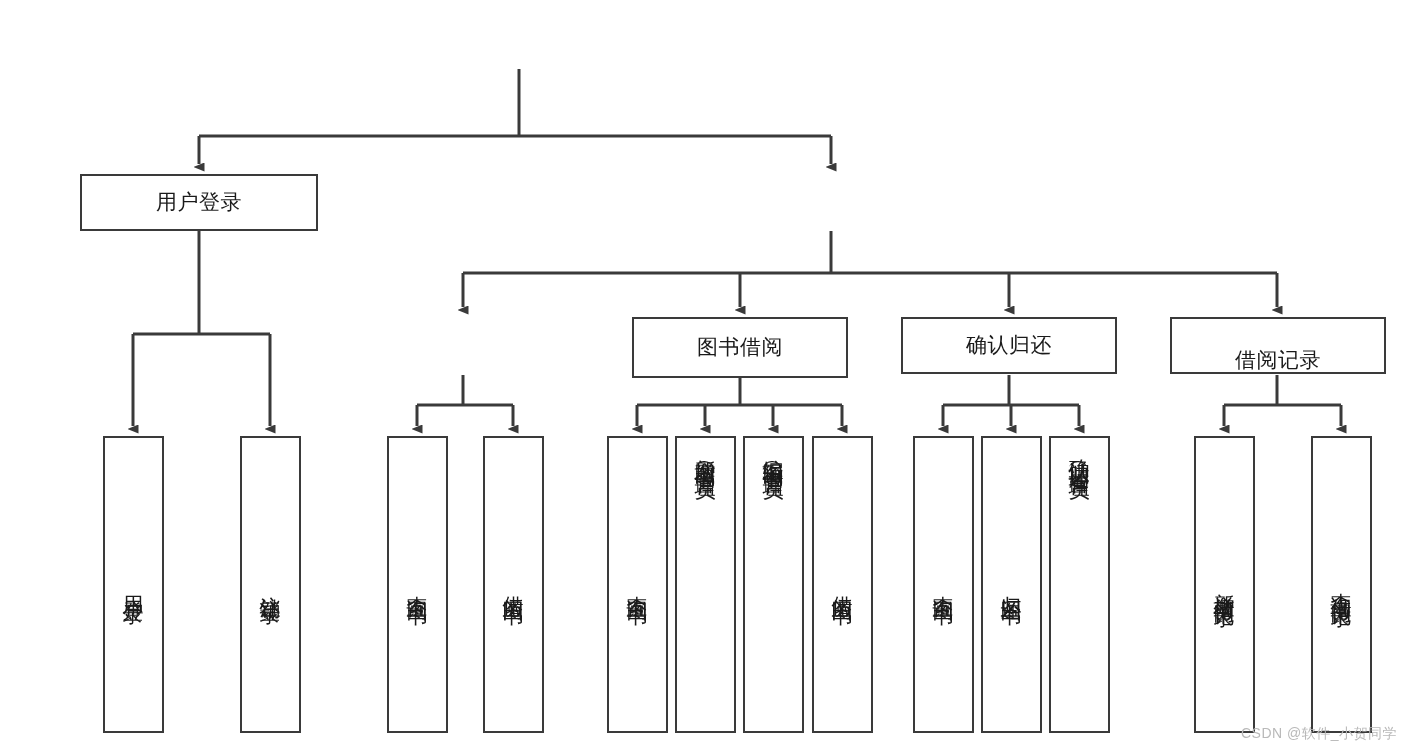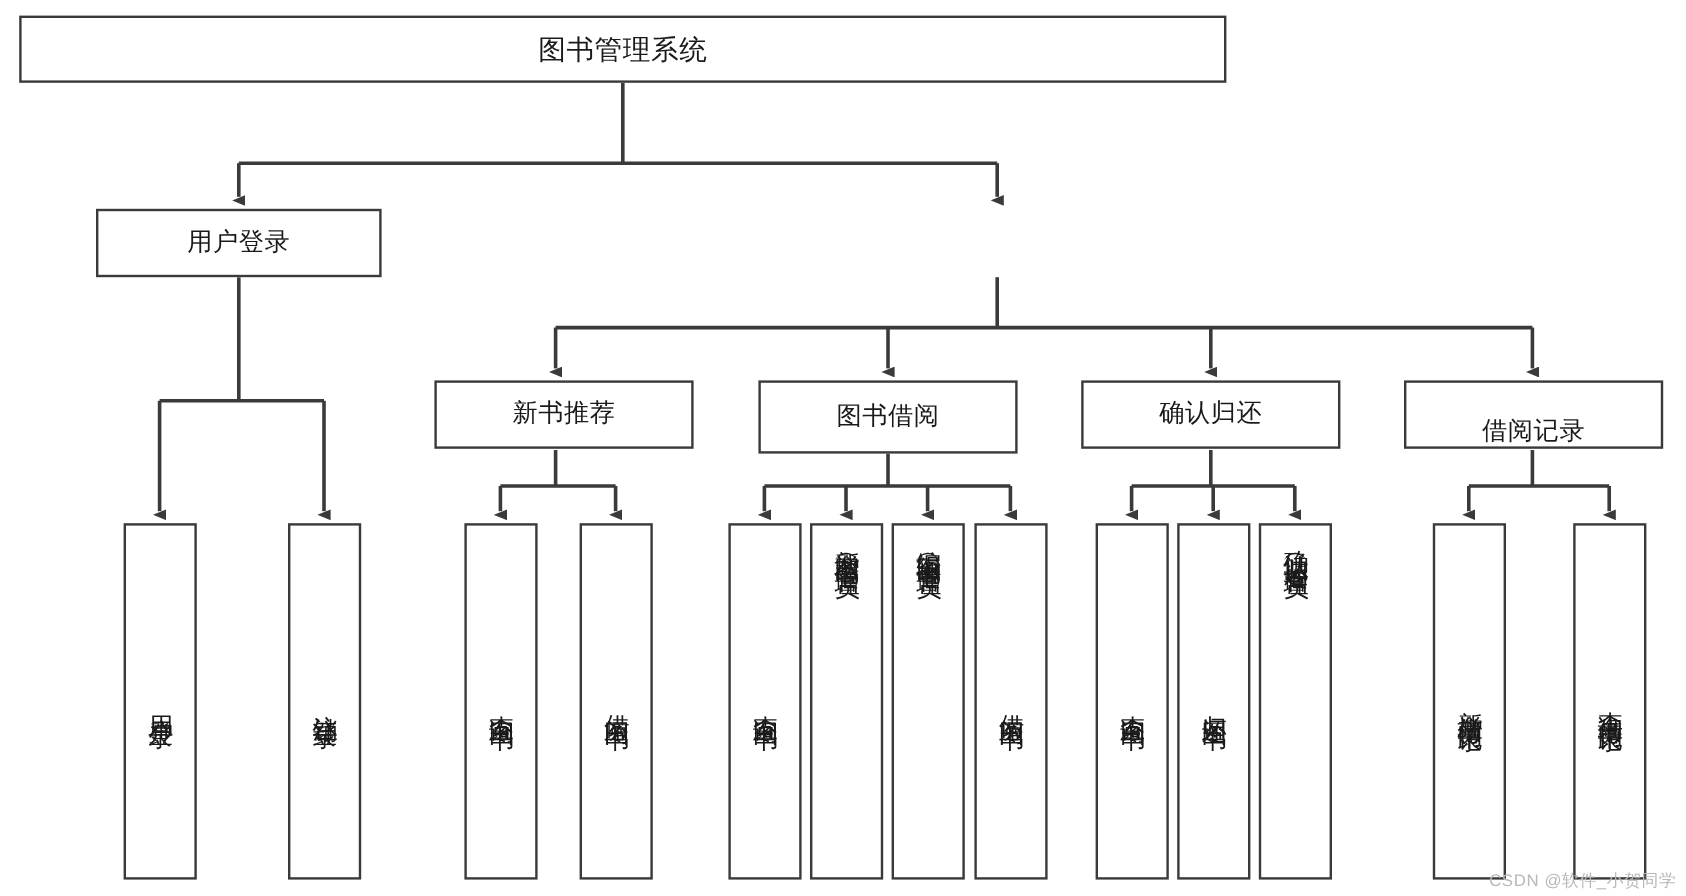--- a/index.html
+++ b/index.html
@@ -134,32 +134,26 @@
       <path d="M1011,405 L1011,426" marker-end="url(#arrowhead)"></path>
       <path d="M1079,405 L1079,426" marker-end="url(#arrowhead)"></path>
 
       <path d="M1277,375 L1277,405"></path>
       <path d="M1224,405 L1341,405"></path>
       <path d="M1224,405 L1224,426" marker-end="url(#arrowhead)"></path>
       <path d="M1341,405 L1341,426" marker-end="url(#arrowhead)"></path>
     </g>
   </svg>
 
-  <div class="node horiz root" style="left:16px; top:13px; width:1006px; height:56px;">
-    <span class="node-label">图书管理系统</span>
-  </div>
 
   <div class="node horiz" style="left:80px; top:174px; width:238px; height:57px;">
     <span class="node-label">用户登录</span>
   </div>
 
 
-  <div class="node horiz" style="left:362px; top:317px; width:216px; height:57px;">
-    <span class="node-label">新书推荐</span>
-  </div>
 
   <div class="node horiz" style="left:632px; top:317px; width:216px; height:61px;">
     <span class="node-label">图书借阅</span>
   </div>
 
   <div class="node horiz" style="left:901px; top:317px; width:216px; height:57px;">
     <span class="node-label">确认归还</span>
   </div>
 
   <div class="node horiz" style="left:1170px; top:317px; width:216px; height:57px;align-items:flex-end;">

